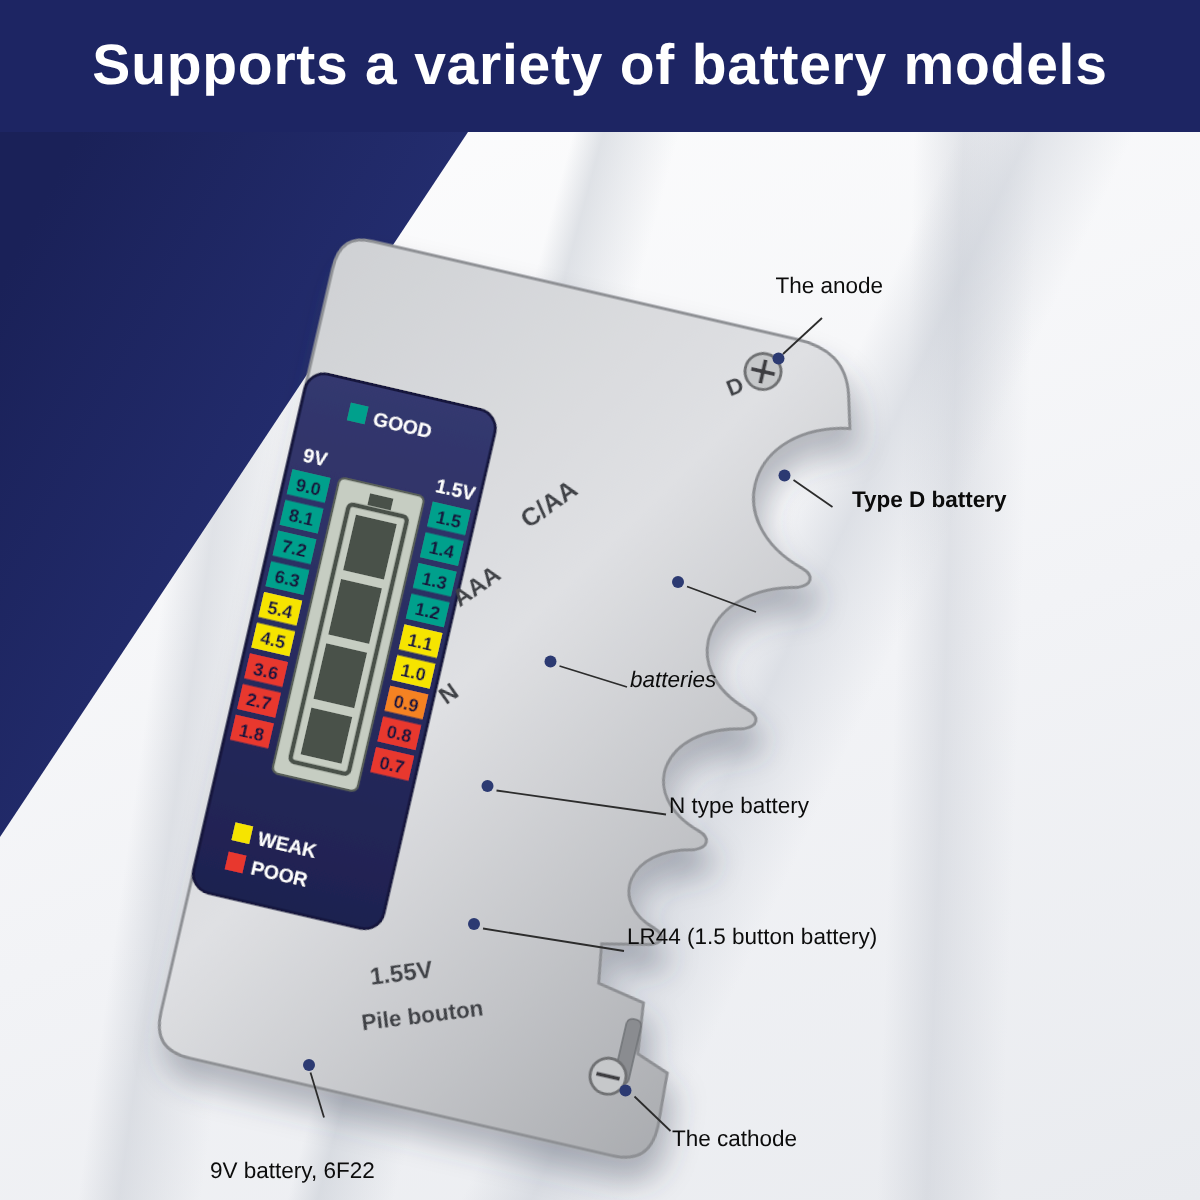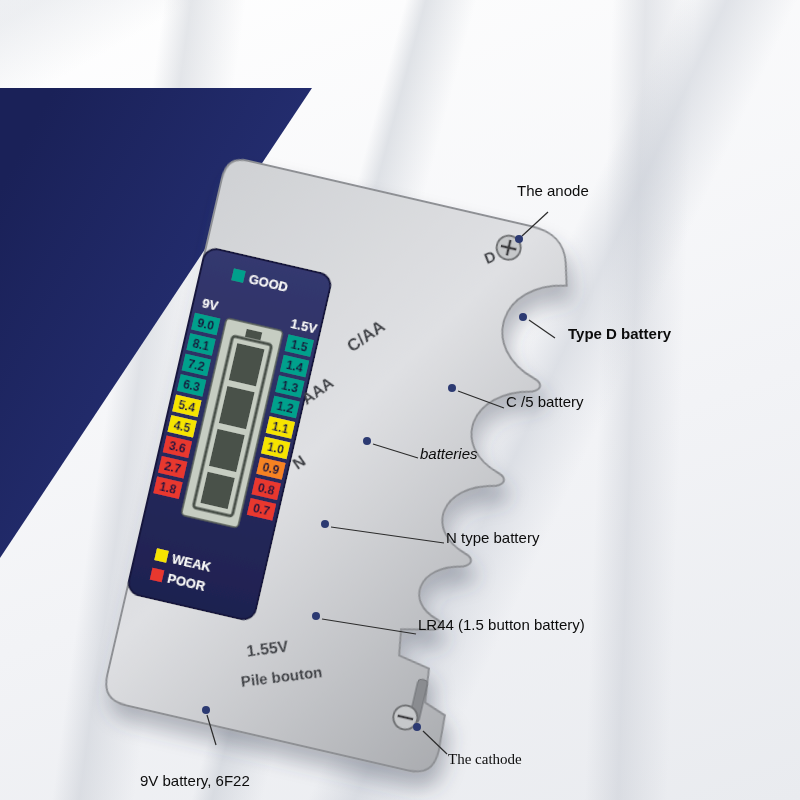--- a/index.html
+++ b/index.html
@@ -30,20 +30,23 @@
   .lcd-flag{font-size:13px;font-weight:bold;fill:#ffffff;}
   .face-label{font-weight:bold;fill:#404247;}
 </style>
 </head>
 <body>
 
 <div class="stage">
 
   <div class="wedge"></div>
 
+  <div class="banner" style="background: rgb(29, 37, 99);">
+    <h1>Supports a variety of battery models</h1>
+  </div>
 
   <svg class="device-svg" viewBox="0 0 560 680">
     <defs>
       <linearGradient id="bodyGrad" x1="0" y1="0" x2="1" y2="1">
         <stop offset="0" stop-color="#cfd1d4"></stop>
         <stop offset="0.45" stop-color="#dfe0e3"></stop>
         <stop offset="1" stop-color="#a7a9ad"></stop>
       </linearGradient>
       <linearGradient id="bezelGrad" x1="0" y1="0" x2="0" y2="1">
         <stop offset="0" stop-color="#34386f"></stop>
@@ -216,20 +219,19 @@
       <circle cx="367" cy="441" r="4"></circle>
       <circle cx="325" cy="524" r="4"></circle>
       <circle cx="316" cy="616" r="4"></circle>
       <circle cx="206" cy="710" r="4"></circle>
       <circle cx="417" cy="727" r="4"></circle>
     </g>
   </svg>
 
   <div class="label" style="left:517px;top:182px;">The anode</div>
   <div class="label" style="left:568px;top:325px;font-weight:bold;">Type D battery</div>
-  <div class="label" style="left:506px;top:393px;">C /5 battery</div>
   <div class="label" style="left:420px;top:445px;font-style:italic;">batteries</div>
   <div class="label" style="left:446px;top:529px;">N type battery</div>
   <div class="label" style="left:418px;top:616px;">LR44 (1.5 button battery)</div>
   <div class="label" style="left:140px;top:772px;">9V battery, 6F22</div>
-  <div class="label" style="left:448px;top:751px;font-family:Liberation Serif, serif;">The cathode</div>
+  <div class="label" style="left:448px;top:751px;">The cathode</div>
 
 </div>
 
 </body></html>

